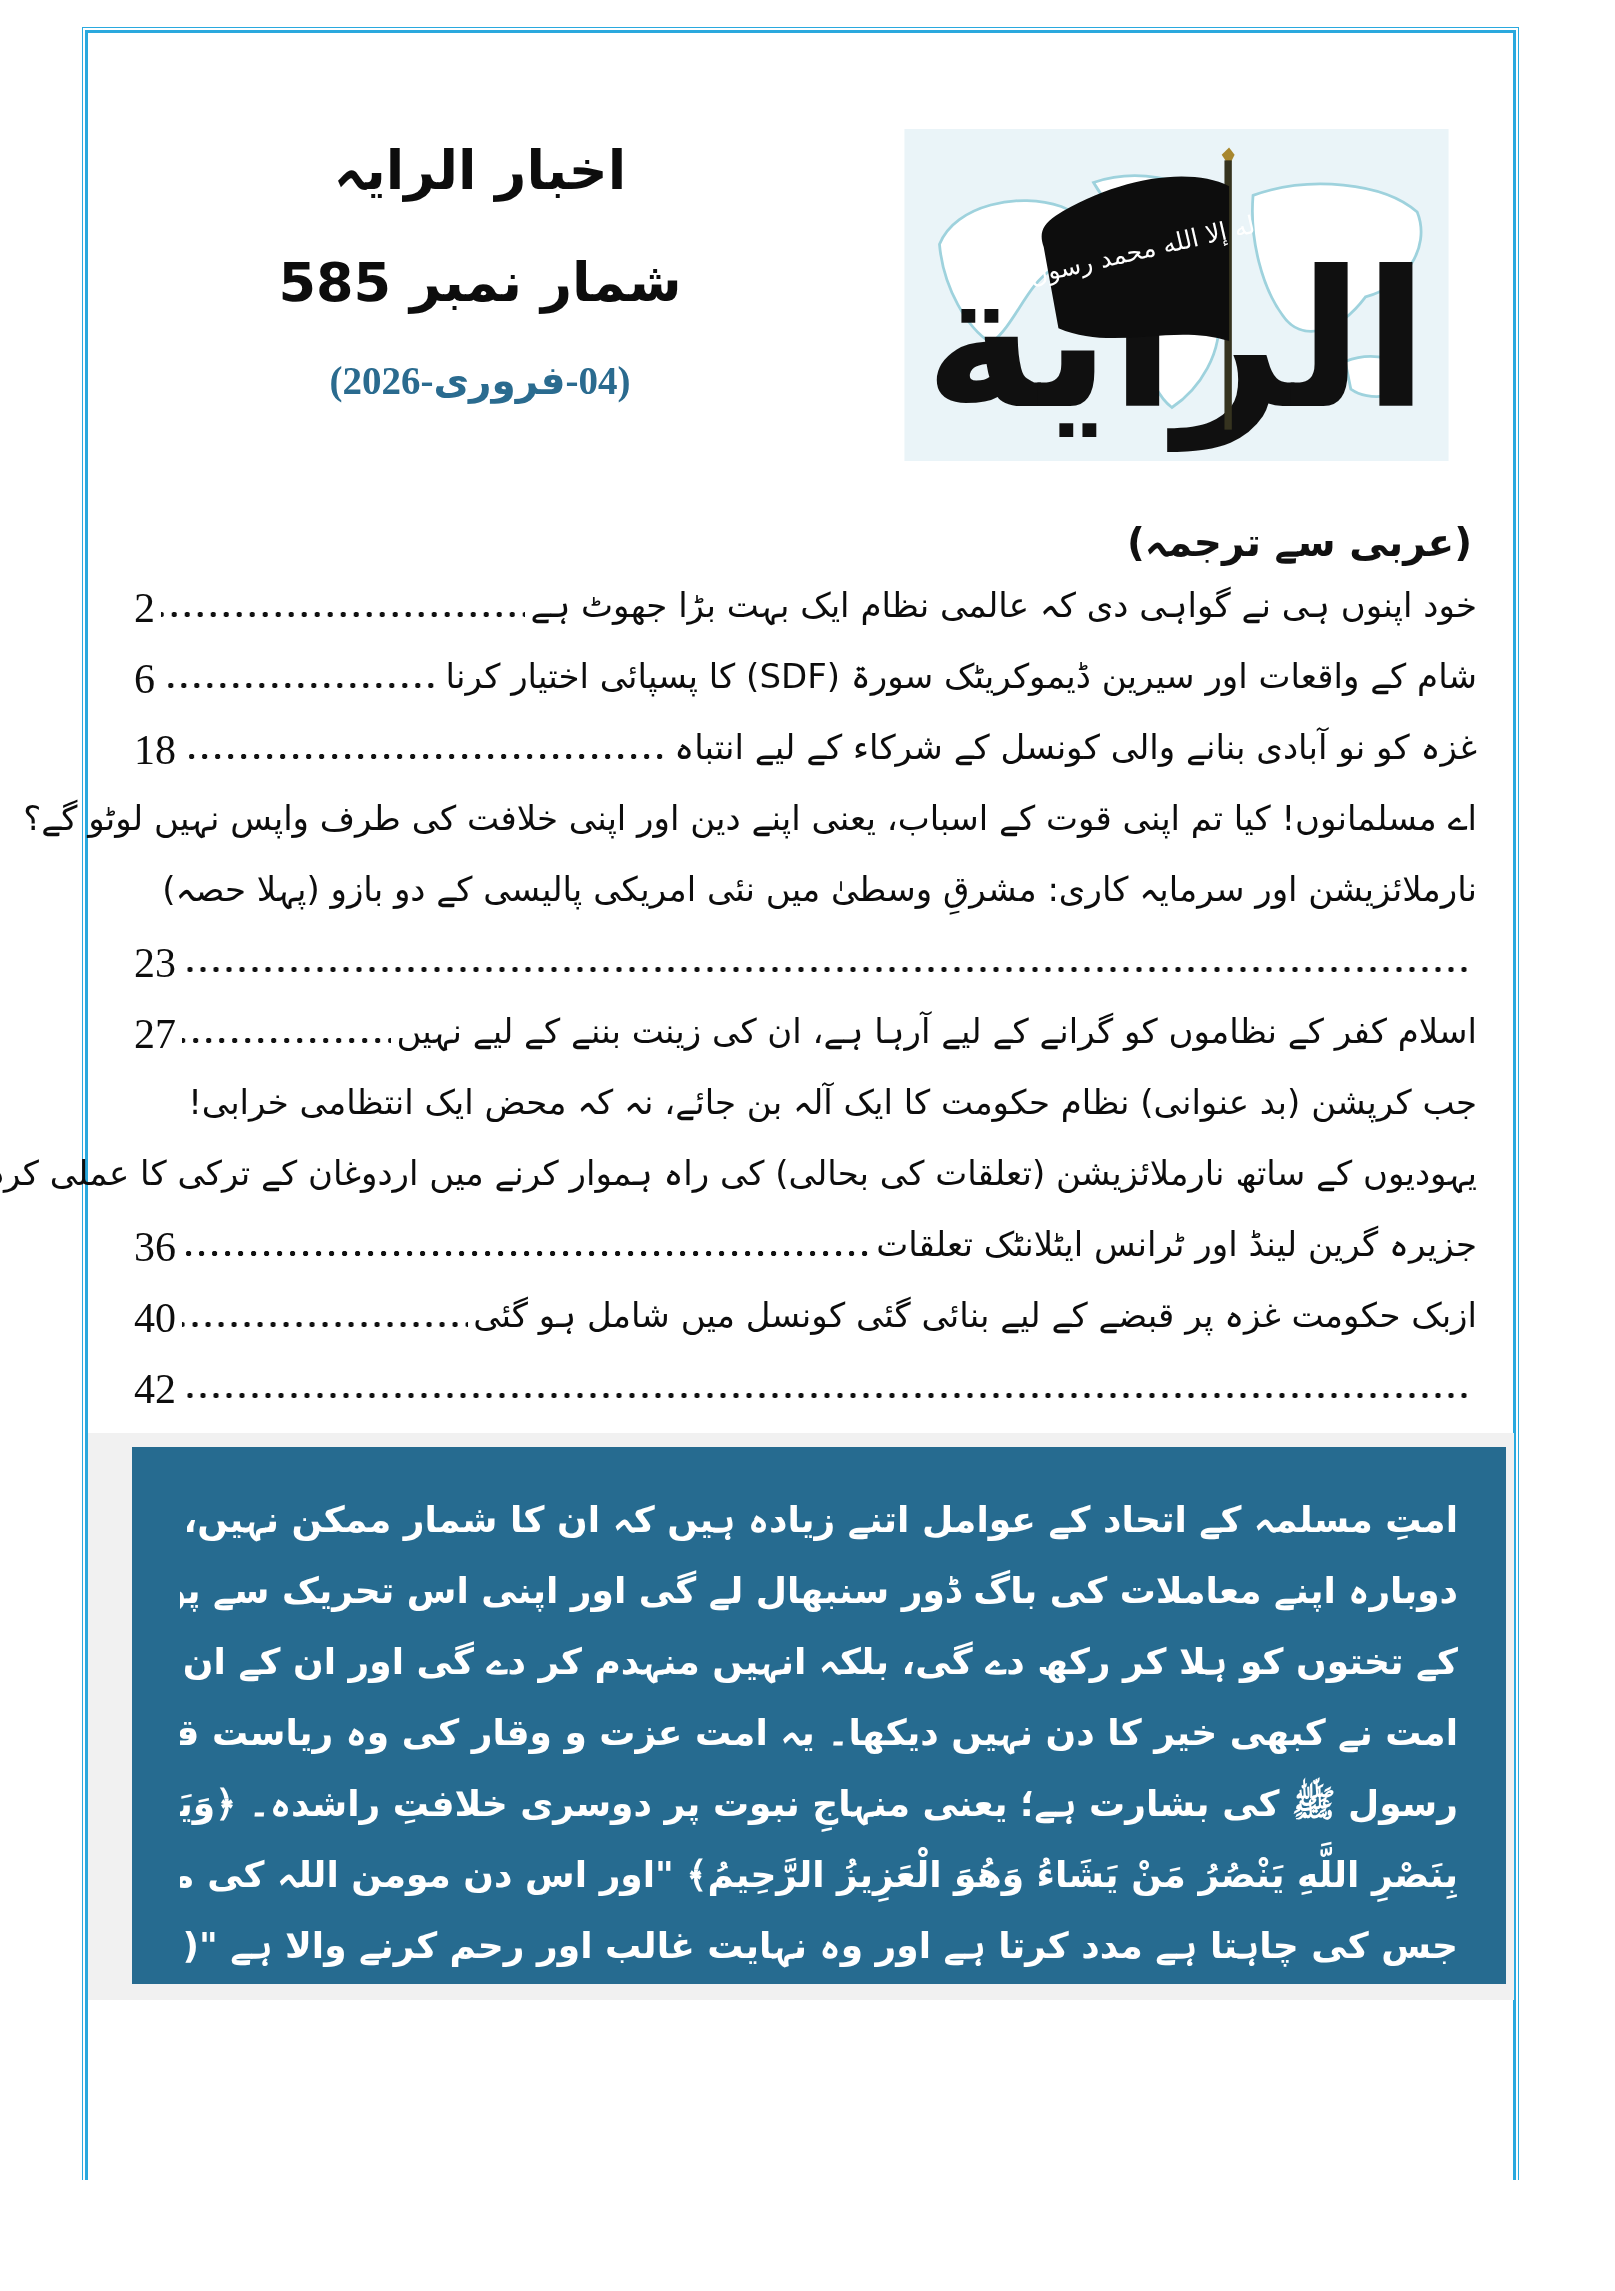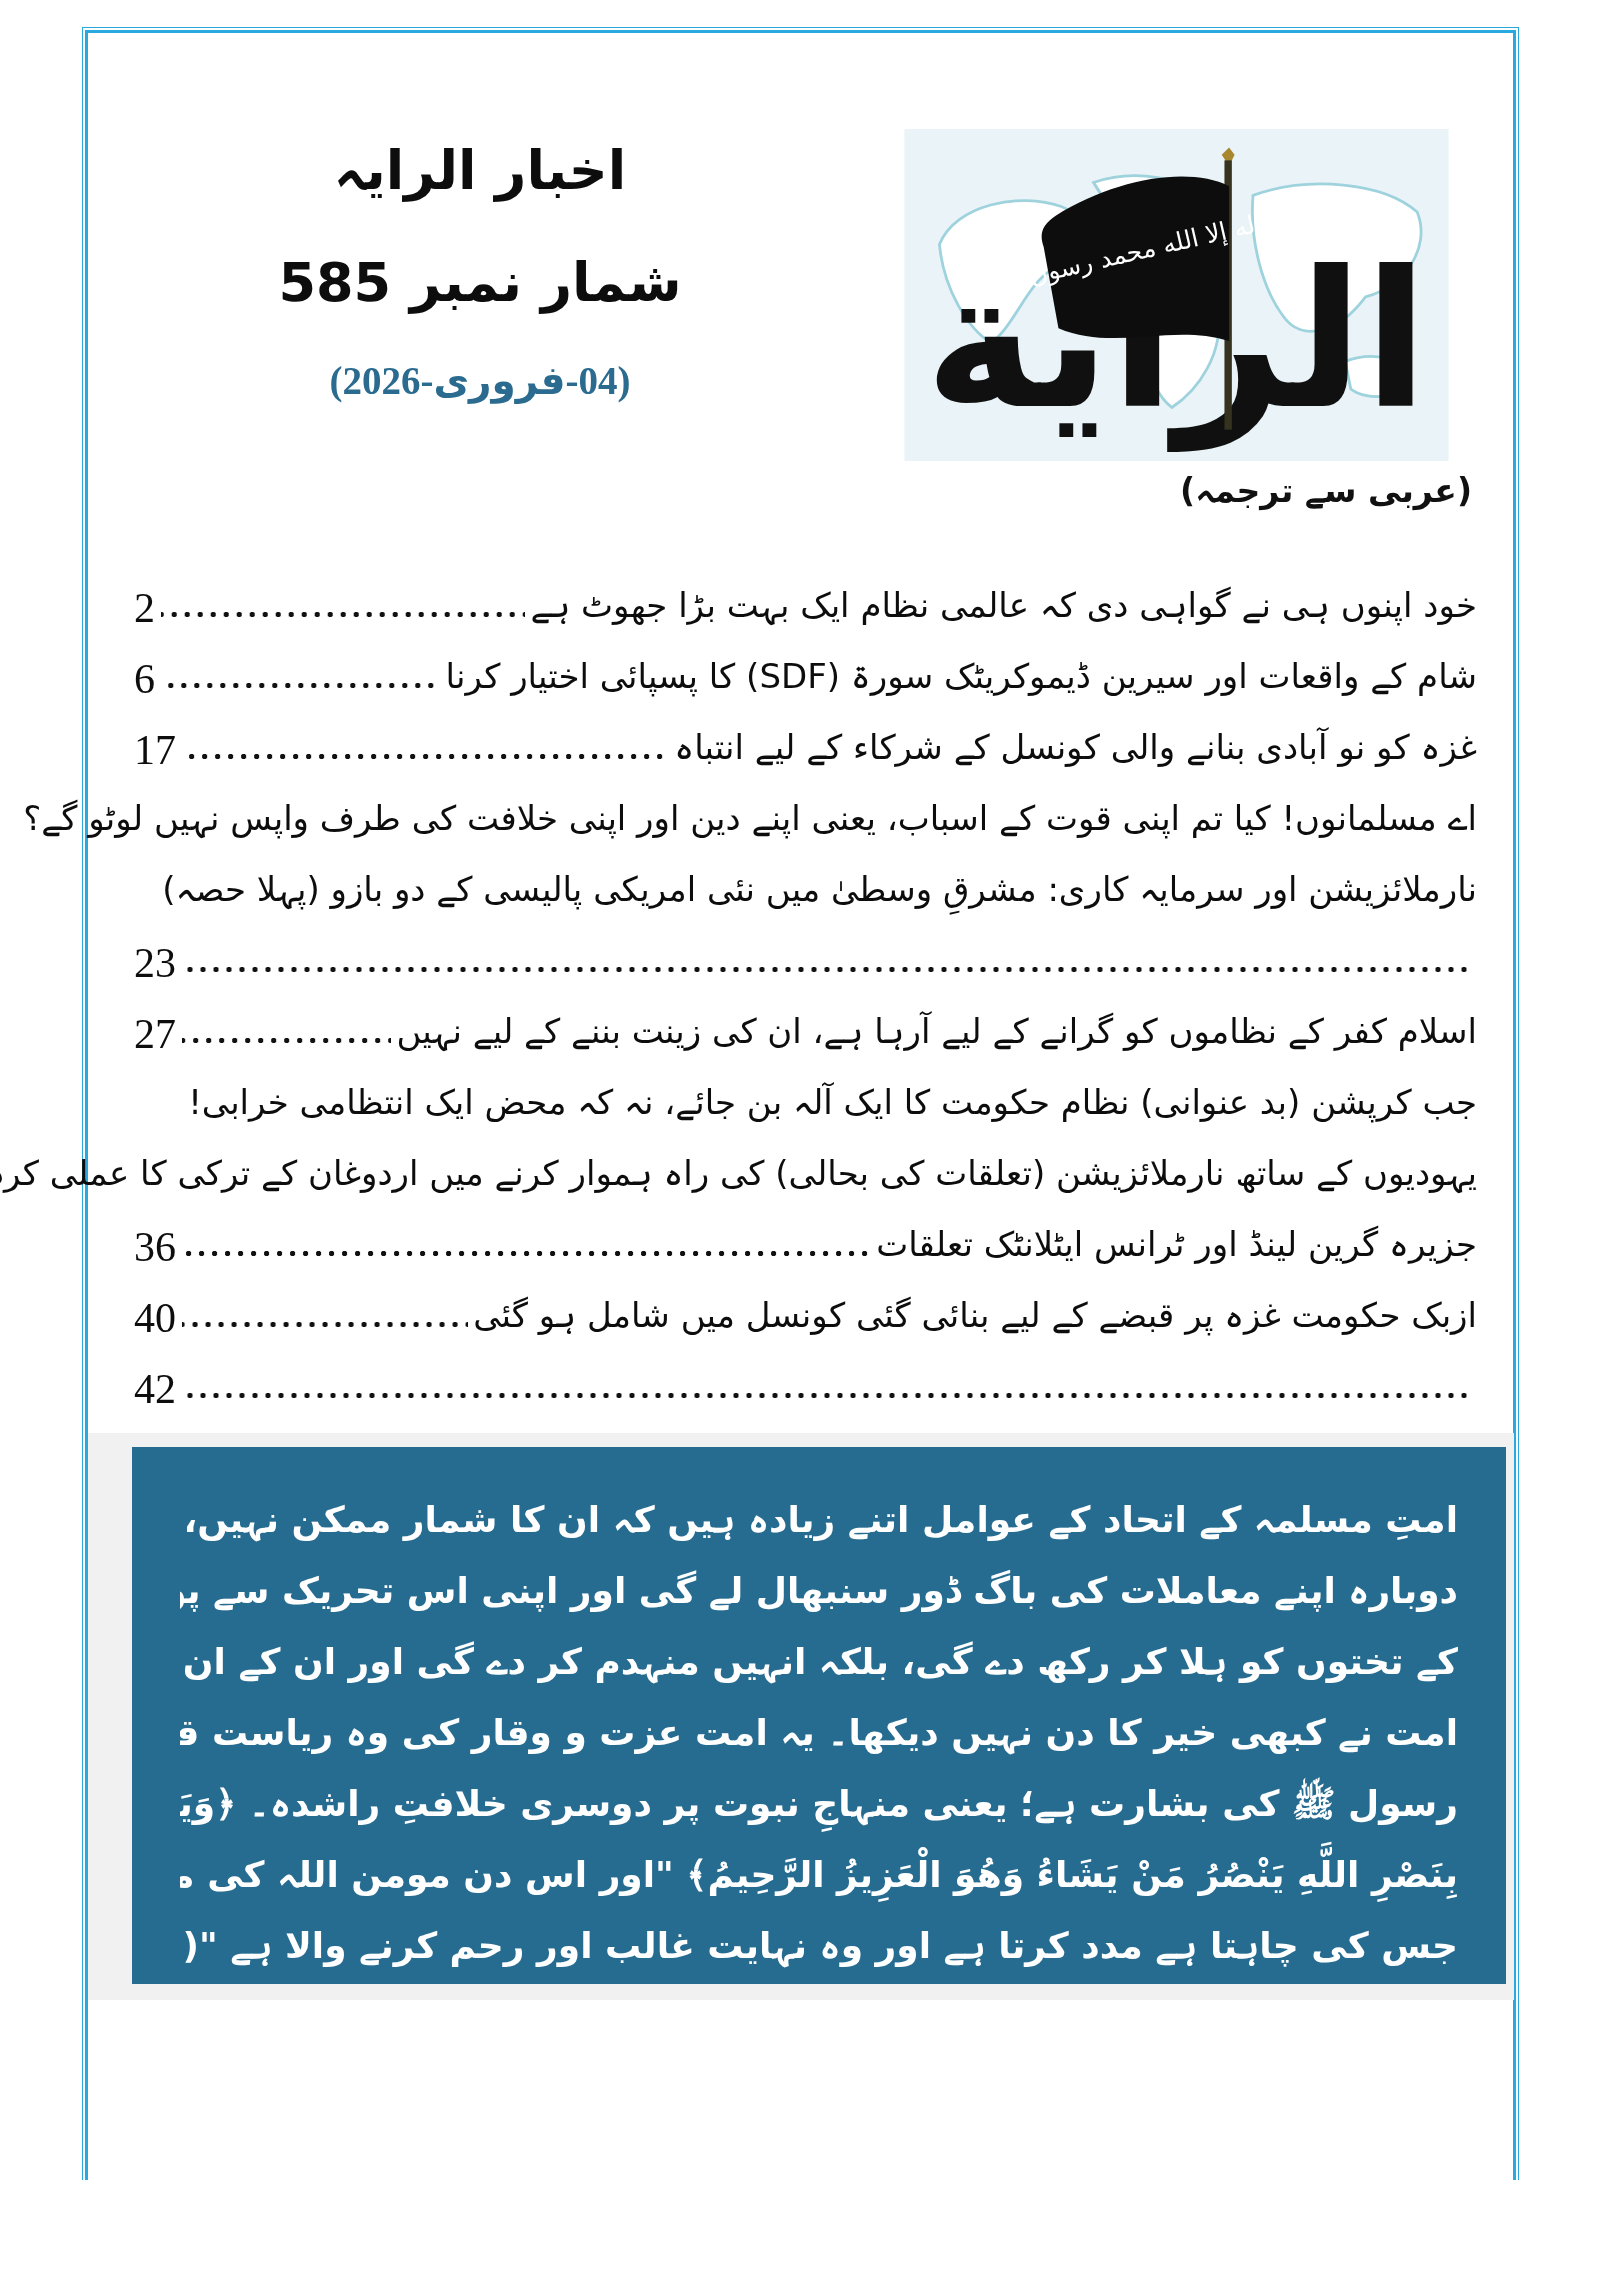--- a/index.html
+++ b/index.html
@@ -11,21 +11,21 @@
          box-sizing:border-box;pointer-events:none;}
   
   .masthead{position:absolute;left:157px;top:137px;width:646px;text-align:center;direction:rtl;}
   .masthead .title{font-size:54px;font-weight:bold;color:#0d0d0d;line-height:1.25;}
   .masthead .issue{font-size:54px;font-weight:bold;color:#0d0d0d;line-height:1.25;margin-top:44px;}
   .masthead .date{font-size:39px;font-weight:bold;color:#2a6b8f;margin-top:42px;
                   font-family:"Liberation Serif","DejaVu Sans",serif;}
   
   .logo{position:absolute;left:904px;top:129px;width:545px;height:332px;}
   
-  .trans-note{position:absolute;right:143px;top:471px;font-size:33px;font-weight:bold;
+  .trans-note{position:absolute;right:143px;top:520px;font-size:39px;font-weight:bold;
               color:#111;direction:rtl;}
   
   .toc{position:absolute;left:134px;top:563px;width:1343px;direction:rtl;}
   .toc-row{display:flex;align-items:flex-end;height:71px;box-sizing:border-box;}
   .toc-title{white-space:nowrap;font-size:34px;font-weight:normal;color:#0d0d0d;
              line-height:1.1;padding-bottom:9.2px;}
   .toc-leader{flex:1 1 0;min-width:11px;height:13px;margin:0 5.5px 13px 5.5px;
               background-image:radial-gradient(circle,#111 2.4px,transparent 3px);
               background-size:13px 13px;background-repeat:repeat-x;background-position:center bottom;}
   .toc-page{font-family:"Liberation Serif",serif;font-size:42px;color:#0d0d0d;
@@ -80,21 +80,21 @@
       <span class="toc-page">2</span>
     </div>
     <div class="toc-row">
       <span class="toc-title">شام کے واقعات اور سیرین ڈیموکریٹک سورۃ (SDF) کا پسپائی اختیار کرنا</span>
       <span class="toc-leader"></span>
       <span class="toc-page">6</span>
     </div>
     <div class="toc-row">
       <span class="toc-title">غزہ کو نو آبادی بنانے والی کونسل کے شرکاء کے لیے انتباہ</span>
       <span class="toc-leader"></span>
-      <span class="toc-page">17</span>
+      <span class="toc-page">18</span>
     </div>
     <div class="toc-row">
       <span class="toc-title">اے مسلمانوں! کیا تم اپنی قوت کے اسباب، یعنی اپنے دین اور اپنی خلافت کی طرف واپس نہیں لوٹو گے؟</span>
 
     </div>
     <div class="toc-row">
       <span class="toc-title">نارملائزیشن اور سرمایہ کاری: مشرقِ وسطیٰ میں نئی امریکی پالیسی کے دو بازو (پہلا حصہ)</span>
 
     </div>
     <div class="toc-row">

